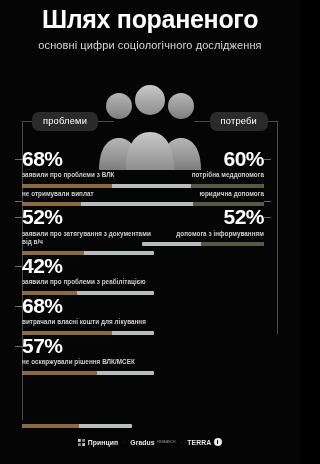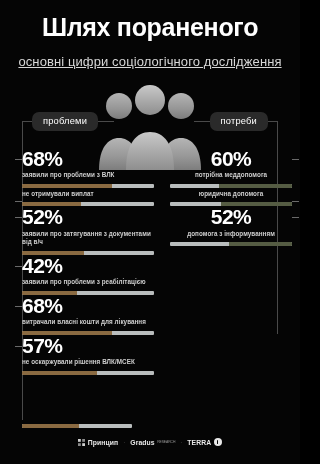--- a/index.html
+++ b/index.html
@@ -1,22 +1,22 @@
 <!DOCTYPE html>
 <html><head>
 <meta charset="utf-8">
 <style>
   html,body{margin:0;padding:0;background:#000;}
   body{width:300px;height:464px;overflow:hidden;font-family:"Liberation Sans","DejaVu Sans",sans-serif;color:#fff;}
   .poster{position:relative;width:300px;height:464px;background:#050505;overflow:hidden;}
 
   
-  .header{position:absolute;top:0;left:0;width:300px;text-align:center;padding-top:14px;z-index:6;}
+  .header{position:absolute;top:0;left:0;width:300px;text-align:center;padding-top:6px;z-index:6;}
   .title{font-size:25px;font-weight:700;letter-spacing:-.3px;line-height:1.05;color:#fff;}
-  .subtitle{margin-top:14px;font-size:13px;font-weight:400;color:#d8d8d8;letter-spacing:.1px;text-decoration:underline;}
+  .subtitle{margin-top:7px;font-size:11px;font-weight:400;color:#d8d8d8;letter-spacing:.1px;}
 
   
   .people{position:absolute;left:95px;top:82px;width:110px;height:88px;z-index:1;}
   .people svg{display:block;width:110px;height:88px;}
 
   
   .rail{position:absolute;width:1px;background:#4a4a4a;z-index:2;}
   .rail.left{left:22px;top:122px;height:298px;}
   .rail.right{right:22px;top:122px;height:212px;}
 
@@ -25,21 +25,21 @@
   .badge-row.left{left:22px;}
   .badge-row.right{right:22px;flex-direction:row-reverse;}
   .badge{background:#2a2a2a;border-radius:7px;padding:4px 11px 5px;font-size:9.3px;font-weight:400;color:#fff;letter-spacing:.2px;white-space:nowrap;}
   .badge-line{height:1px;width:16px;background:#4a4a4a;}
   .badge-row.left .badge-line:first-child{width:10px;}
   .badge-row.right .badge-line:first-child{width:10px;}
 
   
   .col{position:absolute;z-index:5;}
   .col.left{left:22px;top:148px;width:132px;text-align:left;}
-  .col.right{right:8px;top:148px;width:122px;text-align:center;}
+  .col.right{right:36px;top:148px;width:122px;text-align:right;}
 
   .stat{position:relative;}
   .stat .tick{position:absolute;top:11px;width:7px;height:1px;background:#6a6a6a;}
   .col.left .stat .tick{left:-7px;}
   .col.right .stat .tick{right:-7px;}
 
   .pct{font-size:21px;font-weight:700;line-height:1.02;color:#fff;letter-spacing:-.5px;}
   .desc{font-size:6.3px;font-weight:600;color:#cfcfcf;line-height:1.35;margin-top:2px;letter-spacing:.05px;}
 
   .bar{position:relative;height:4px;margin-top:4px;background:#b9bdbd;border-radius:1px;overflow:hidden;}

